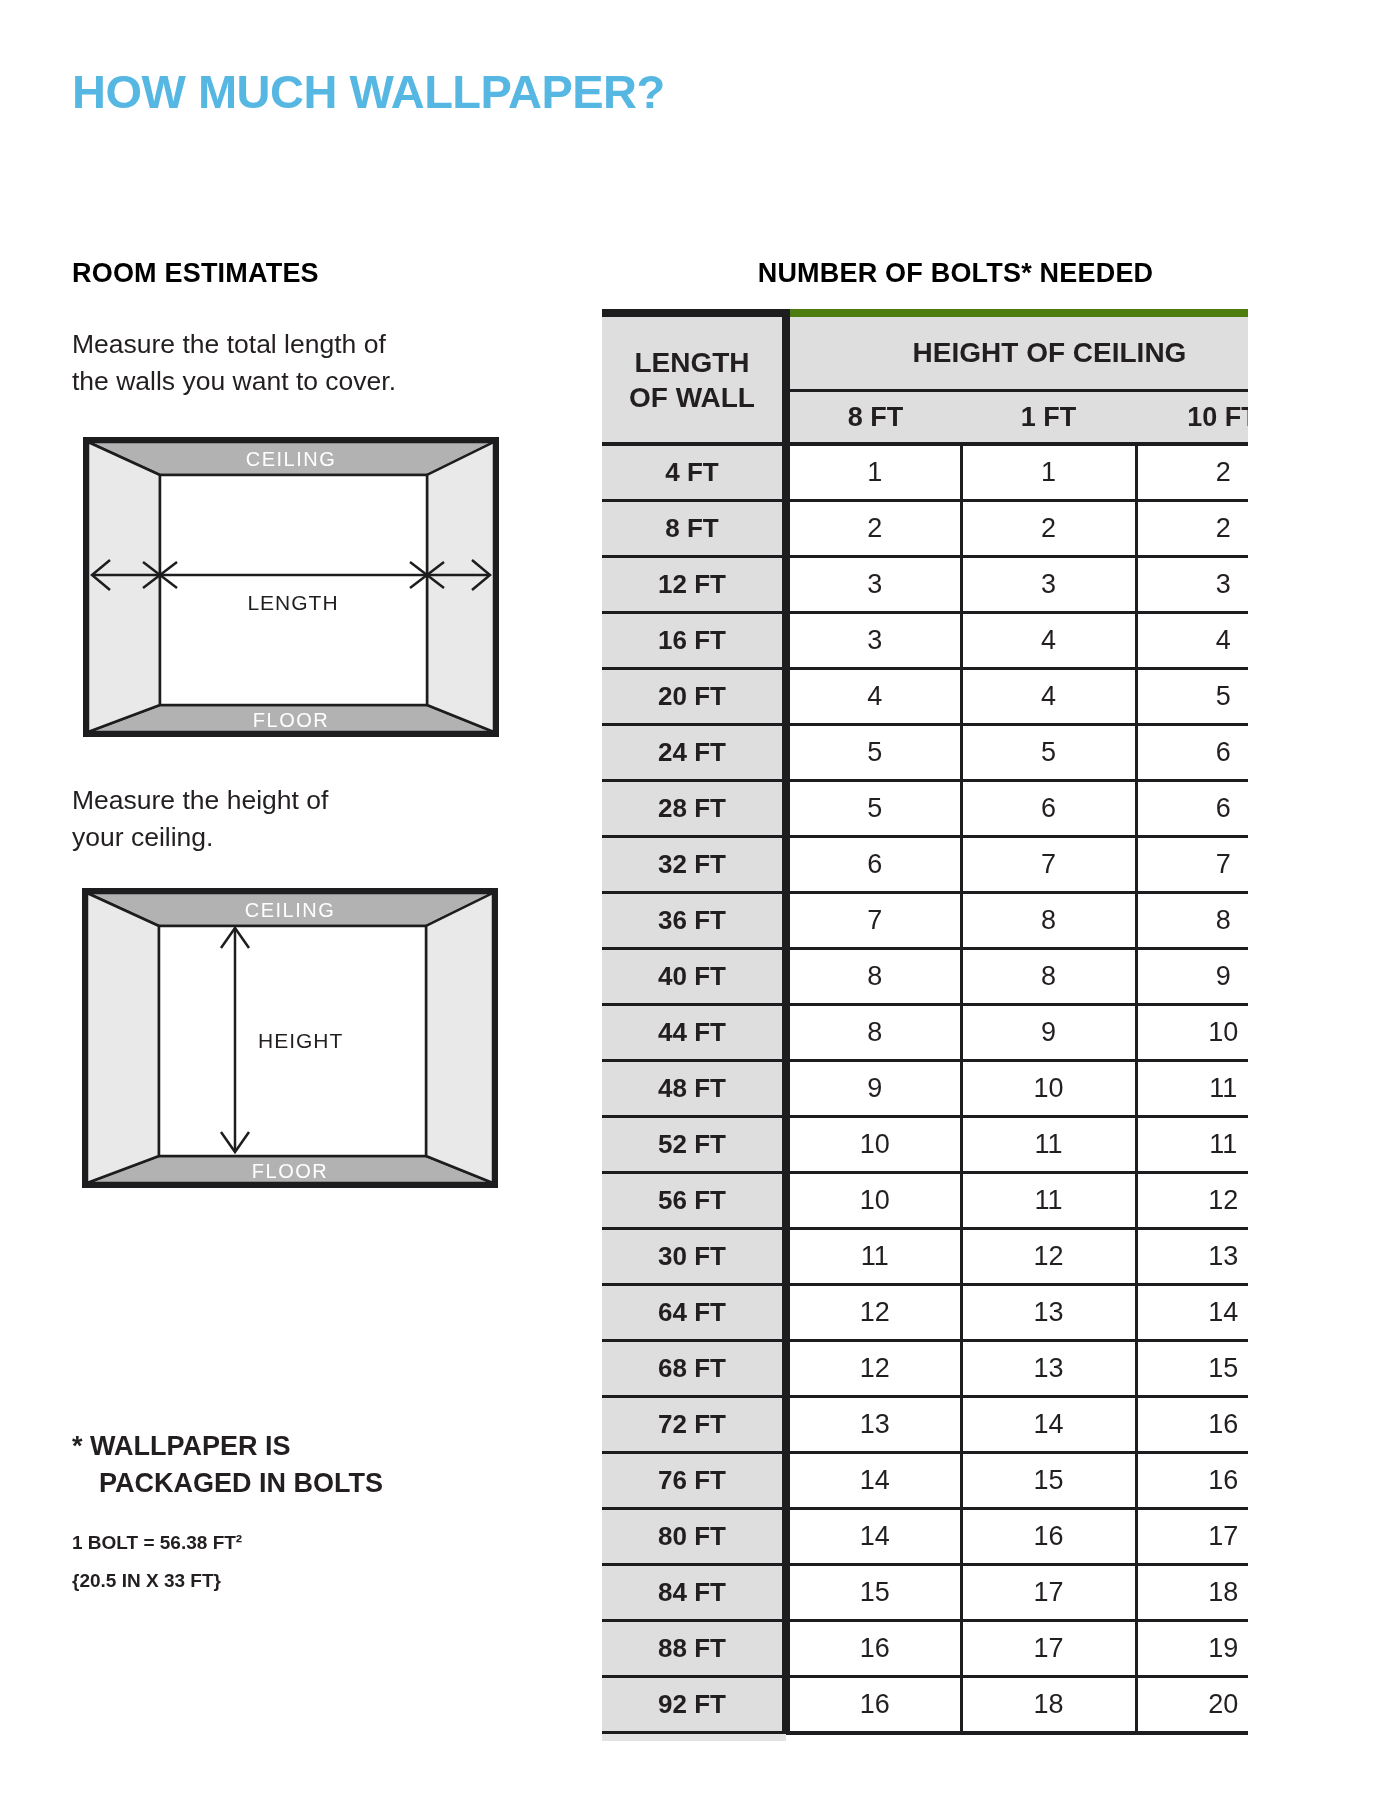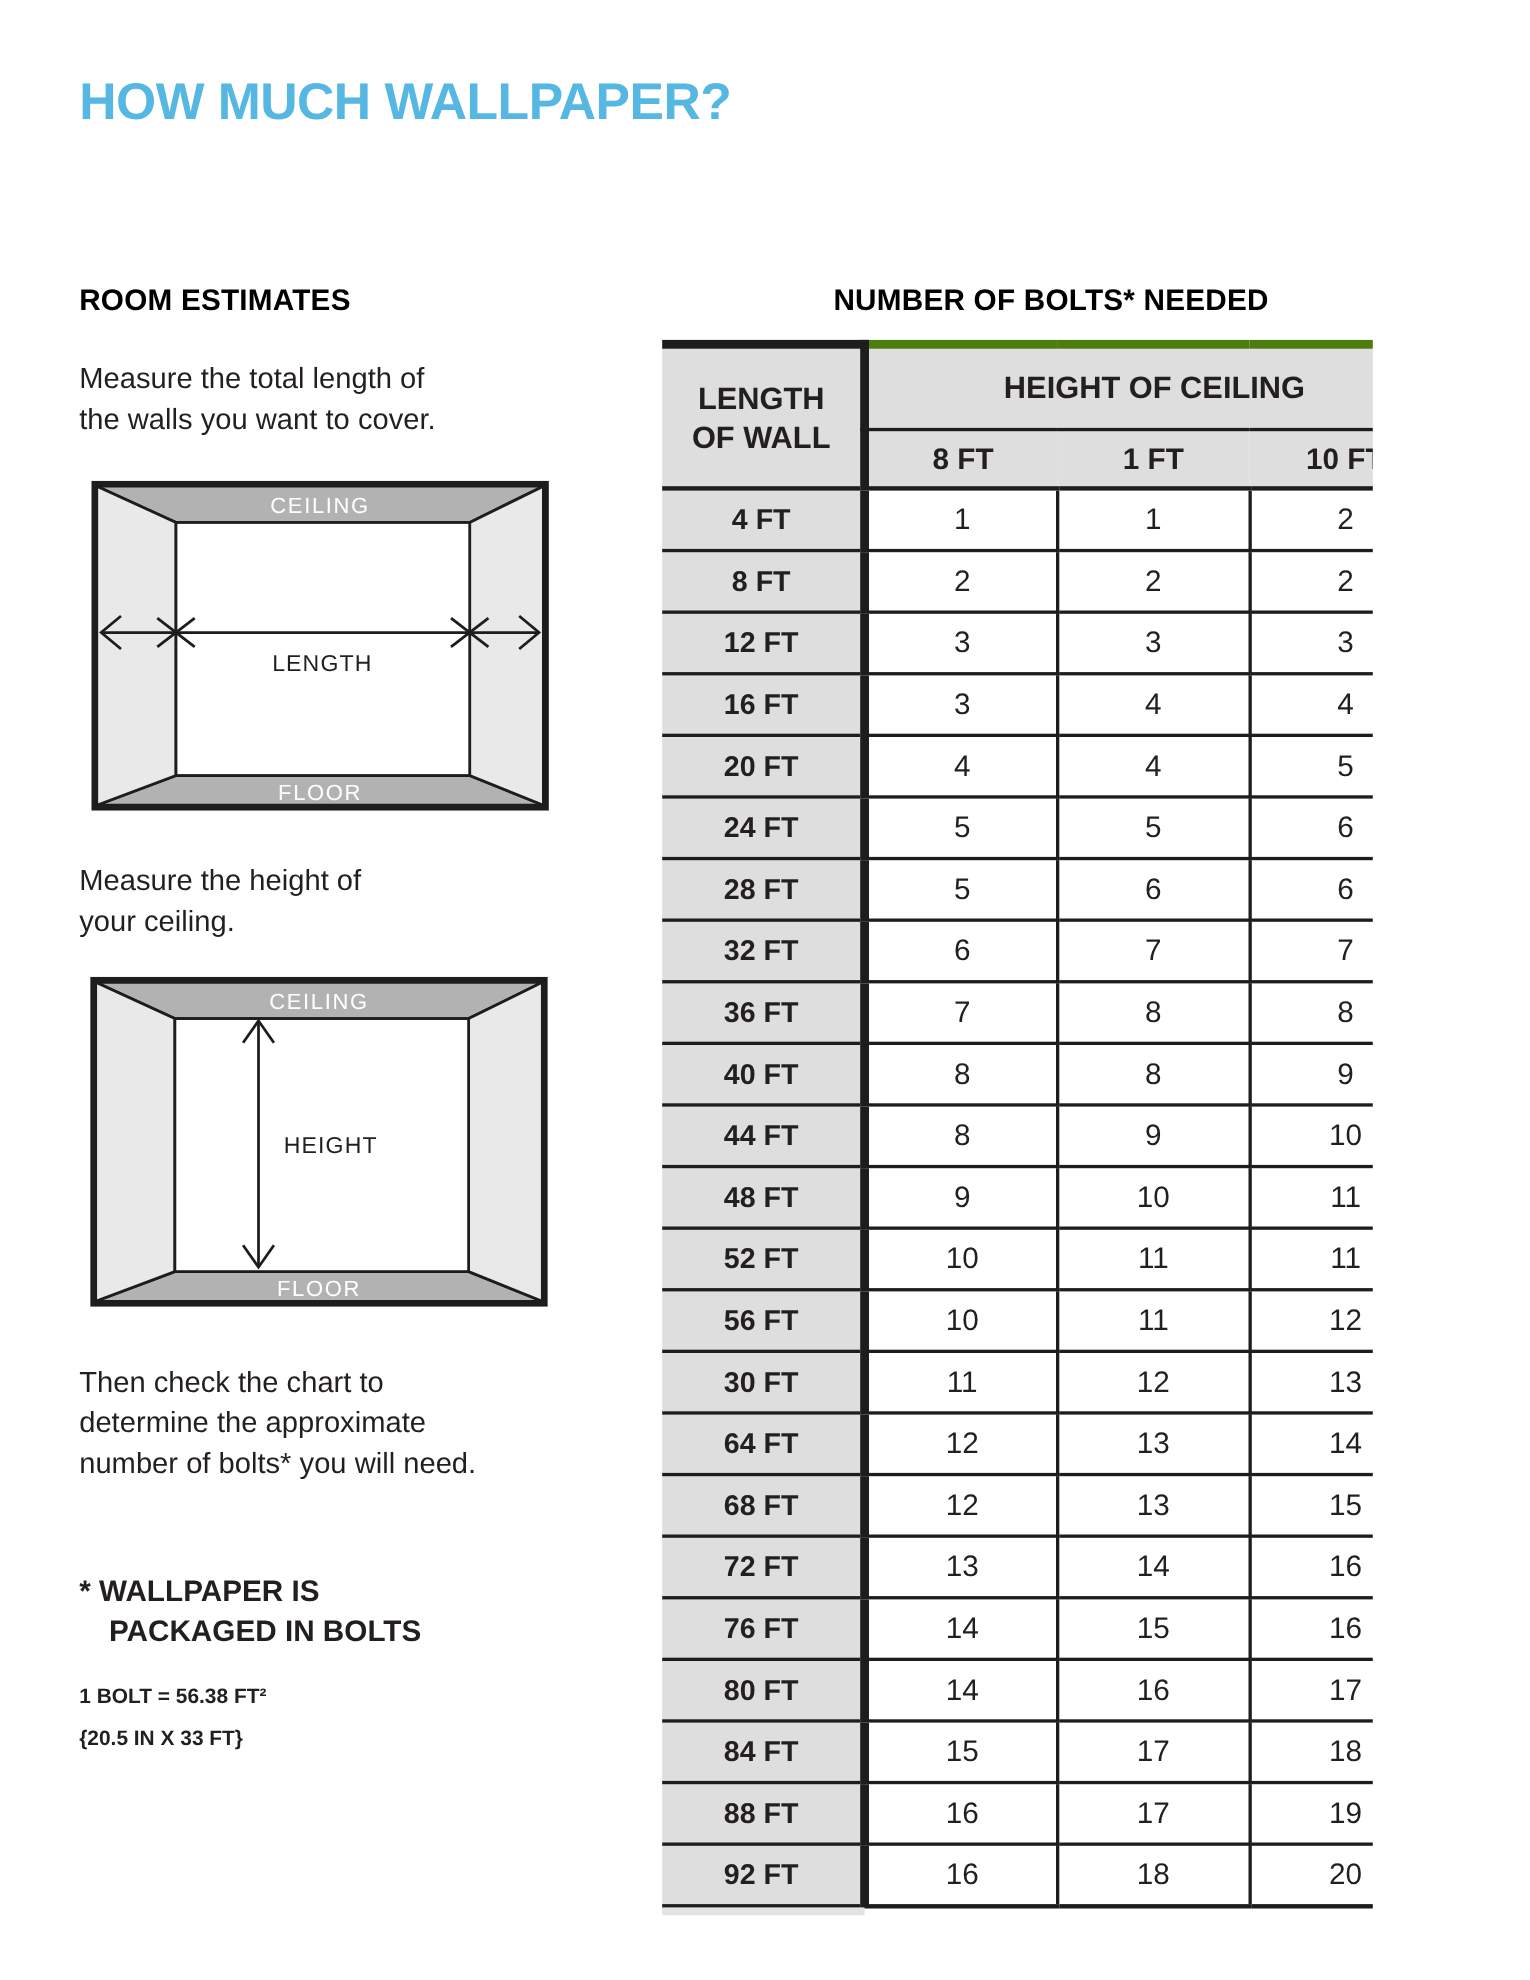--- a/index.html
+++ b/index.html
@@ -122,23 +122,20 @@
     <g stroke="#1d1d1f" stroke-width="2.5" fill="none">
       <line x1="153" y1="40" x2="153" y2="264"></line>
       <polyline points="139,60 153,40 167,60"></polyline>
       <polyline points="139,244 153,264 167,244"></polyline>
     </g>
     <text x="208" y="29" text-anchor="middle" font-size="20" letter-spacing="1.5" fill="#ffffff">CEILING</text>
     <text x="208" y="290" text-anchor="middle" font-size="20" letter-spacing="1.5" fill="#ffffff">FLOOR</text>
     <text x="176" y="160" text-anchor="start" font-size="21" letter-spacing="1" fill="#231f20">HEIGHT</text>
   </svg>
 
-  <p class="body-text step3">Then check the chart to
-determine the approximate
-number of bolts* you will need.</p>
 
   <p class="footnote">* WALLPAPER IS
 PACKAGED IN BOLTS</p>
 
   <p class="bolt-spec">1 BOLT = 56.38 FT²
 {20.5 IN X 33 FT}</p>
 
   <h2 class="section-heading heading-table">NUMBER OF BOLTS* NEEDED</h2>
 
   <table class="bolts">

